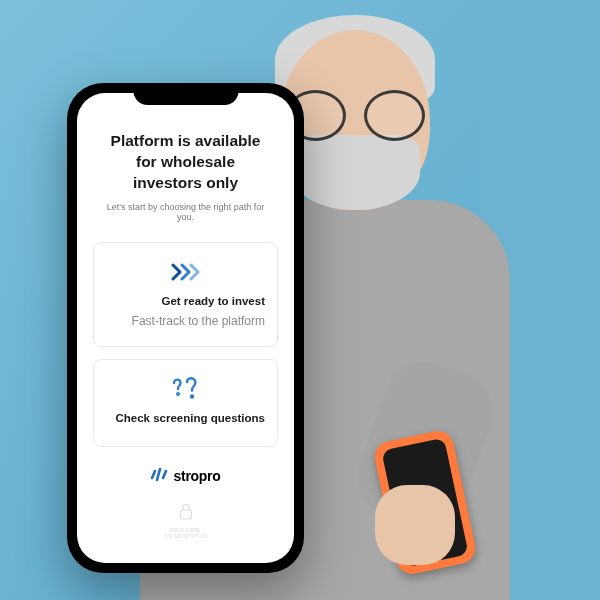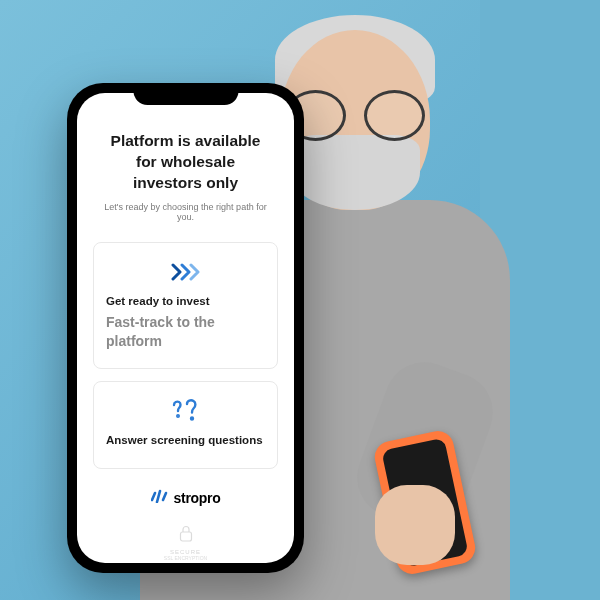--- a/index.html
+++ b/index.html
@@ -200,43 +200,42 @@
     font-size: 9px;
     color: #7a7a7a;
     text-align: center;
     margin-bottom: 20px;
     padding: 0 6px;
   }
   .card {
     border: 1px solid #e8e8e8;
     border-radius: 8px;
     padding: 16px 12px;
-    text-align: left;
+    text-align: right;
     margin-bottom: 12px;
     background: #fff;
     cursor: pointer;
   }
   .card-icon {
     height: 26px;
     display: flex;
     align-items: center;
     justify-content: center;
     margin-bottom: 10px;
   }
   .card-title {
     font-size: 11.5px;
     font-weight: 700;
     color: #1a1a1a;
     margin-bottom: 6px;
   }
   .card-sub {
-    font-size: 14px;
+    font-size: 12px;
     color: #8a8a8a;
     line-height: 1.4;
-    font-weight: bold;
   }
   .brand {
     display: flex;
     justify-content: center;
     align-items: center;
     gap: 5px;
     margin-top: 20px;
   }
   .brand-text {
     font-size: 14px;
@@ -284,21 +283,21 @@
     <div class="hand-left"></div>
     <div class="small-phone"></div>
     <div class="hand-right"></div>
   </div>
 
   <div class="phone">
     <div class="notch"></div>
     <div class="screen">
 
       <div class="title">Platform is available for wholesale investors only</div>
-      <div class="subtitle">Let's ready by choosing the right path for you.</div>
+      <div class="subtitle">Let's start by choosing the right path for you.</div>
 
       <div class="card">
         <div class="card-icon">
           <span class="chevron">
             <svg width="14" height="18" viewBox="0 0 12 18">
                 <path d="M2 2 L9 9 L2 16" stroke-width="3" fill="none" stroke-linecap="round" stroke-linejoin="round"></path>
               </svg>
             <svg width="14" height="18" viewBox="0 0 12 18" style="margin-left:-5px">
                 <path d="M2 2 L9 9 L2 16" stroke-width="3" fill="none" stroke-linecap="round" stroke-linejoin="round"></path>
               </svg>
@@ -315,21 +314,21 @@
         <div class="card-icon">
           <svg width="32" height="24" viewBox="0 0 32 24">
             <g fill="none" stroke="#2e7dd6" stroke-width="2.4" stroke-linecap="round">
               <path d="M4 6 C4 3 7 2 9 3 C11 4 11 7 9 9 C8 10 8 11 8 12"></path>
               <circle cx="8" cy="17" r="0.8" fill="#2e7dd6"></circle>
               <path d="M17 5 C17 1.5 21 0.5 23.5 2 C26 3.5 26 7 23.5 9.5 C22 11 22 12 22 13.5"></path>
               <circle cx="22" cy="19.5" r="1" fill="#2e7dd6"></circle>
             </g>
           </svg>
         </div>
-        <div class="card-title">Answer screening questions</div>
+        <div class="card-title">Check screening questions</div>
       </div>
 
       <div class="brand">
         <span>
           <svg width="18" height="14" viewBox="0 0 18 14">
             <path d="M1 11 L4 4" stroke="#1f6fc9" stroke-width="2.6" stroke-linecap="round"></path>
             <path d="M6 13 L9 2" stroke="#1f6fc9" stroke-width="2.6" stroke-linecap="round"></path>
             <path d="M12 11 L15 4" stroke="#1f6fc9" stroke-width="2.6" stroke-linecap="round"></path>
           </svg>
         </span>

